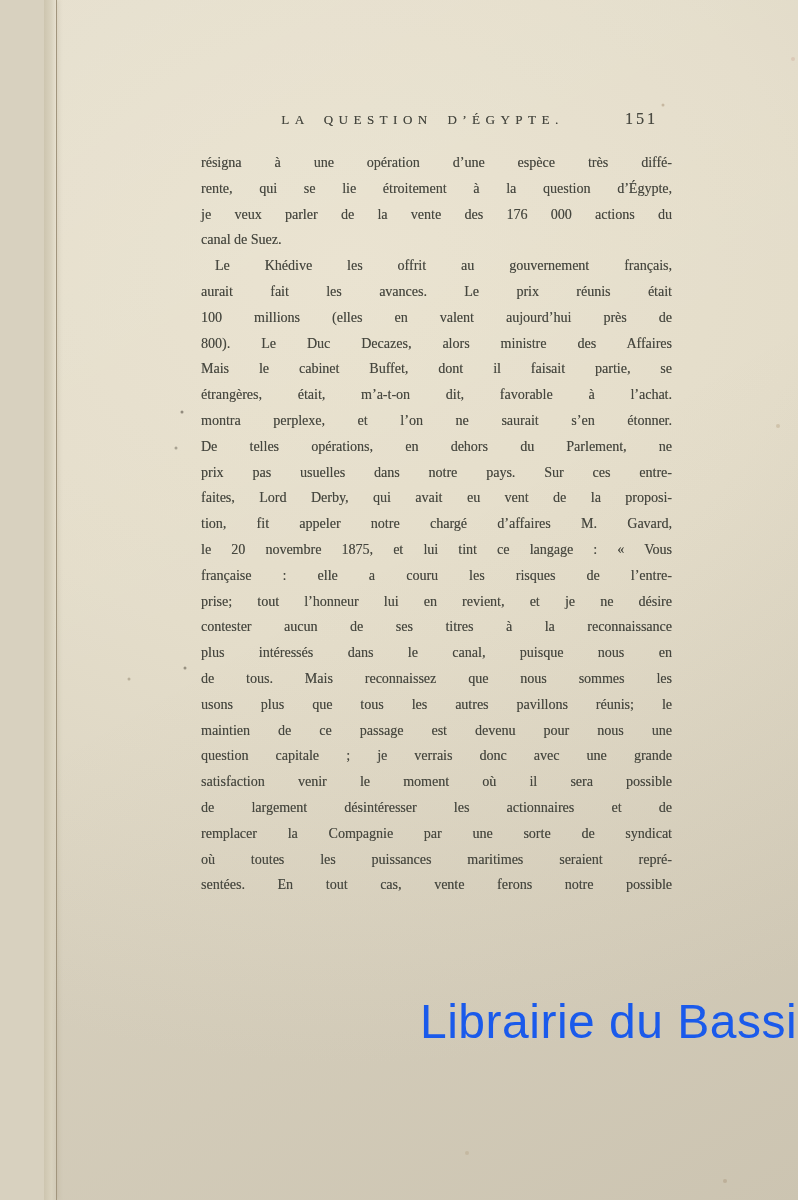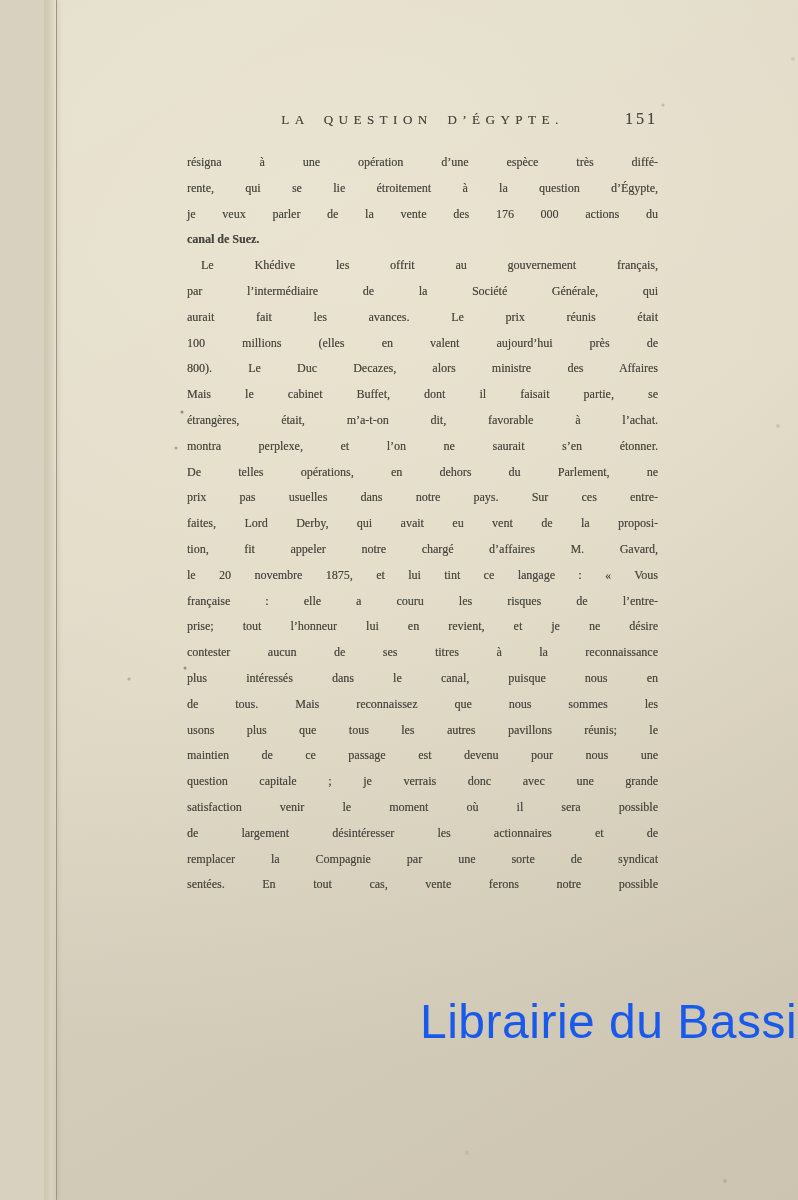--- a/index.html
+++ b/index.html
@@ -73,35 +73,35 @@
     right: 0; top: -2px;
     font-family: "Liberation Serif", serif;
     font-size: 16px;
     letter-spacing: 3px;
     text-shadow: 0.2px 0.2px 0.3px rgba(69,70,62,0.55);
   }
 
   
   .body-text {
     position: absolute;
-    left: 143px; top: 150px;
+    left: 157px; top: 150px;
     width: 471px;
     font-family: "Liberation Serif", serif;
-    font-size: 12px;
+    font-size: 14px;
     color: var(--ink);
     text-shadow: 0.25px 0.25px 0.35px rgba(69,70,62,0.5);
   }
   .line {
     height: 25.8px;
     line-height: 25.8px;
     text-align: justify;
     text-align-last: justify;
     white-space: normal;
   }
-  .line.no-justify { text-align-last: left; font-weight: bold; }
+  .line.no-justify { text-align-last: left; }
   .line.indent { text-indent: 14px; }
 
   
   .watermark {
     position: absolute;
     left: 376px; top: 994px;
     font-family: "Liberation Sans", sans-serif;
     font-size: 48px;
     font-weight: 400;
     letter-spacing: 0.5px;
@@ -121,21 +121,20 @@
     <span class="header-title">LA QUESTION D’ÉGYPTE.</span>
     <span class="page-number">151</span>
   </div>
 
   <div class="body-text">
       <div class="line">résigna à une opération d’une espèce très diffé-</div>
       <div class="line">rente, qui se lie étroitement à la question d’Égypte,</div>
       <div class="line">je veux parler de la vente des 176 000 actions du</div>
       <div class="line no-justify">canal de Suez.</div>
       <div class="line indent">Le Khédive les offrit au gouvernement français,</div>
-      <div class="line">par l’intermédiaire de la Société Générale, qui</div>
       <div class="line">aurait fait les avances. Le prix réunis était</div>
       <div class="line">100 millions (elles en valent aujourd’hui près de</div>
       <div class="line">800). Le Duc Decazes, alors ministre des Affaires</div>
       <div class="line">Mais le cabinet Buffet, dont il faisait partie, se</div>
       <div class="line">étrangères, était, m’a-t-on dit, favorable à l’achat.</div>
       <div class="line">montra perplexe, et l’on ne saurait s’en étonner.</div>
       <div class="line">De telles opérations, en dehors du Parlement, ne</div>
       <div class="line">prix pas usuelles dans notre pays. Sur ces entre-</div>
       <div class="line">faites, Lord Derby, qui avait eu vent de la proposi-</div>
       <div class="line">tion, fit appeler notre chargé d’affaires M. Gavard,</div>
@@ -144,17 +143,18 @@
       <div class="line">prise; tout l’honneur lui en revient, et je ne désire</div>
       <div class="line">contester aucun de ses titres à la reconnaissance</div>
       <div class="line">plus intéressés dans le canal, puisque nous en</div>
       <div class="line">de tous. Mais reconnaissez que nous sommes les</div>
       <div class="line">usons plus que tous les autres pavillons réunis; le</div>
       <div class="line">maintien de ce passage est devenu pour nous une</div>
       <div class="line">question capitale ; je verrais donc avec une grande</div>
       <div class="line">satisfaction venir le moment où il sera possible</div>
       <div class="line">de largement désintéresser les actionnaires et de</div>
       <div class="line">remplacer la Compagnie par une sorte de syndicat</div>
+      <div class="line">où toutes les puissances maritimes seraient repré-</div>
       <div class="line">sentées. En tout cas, vente ferons notre possible</div>
     </div>
 
   <div class="watermark">Librairie du Bassin</div>
 </div>
 
 </body></html>

